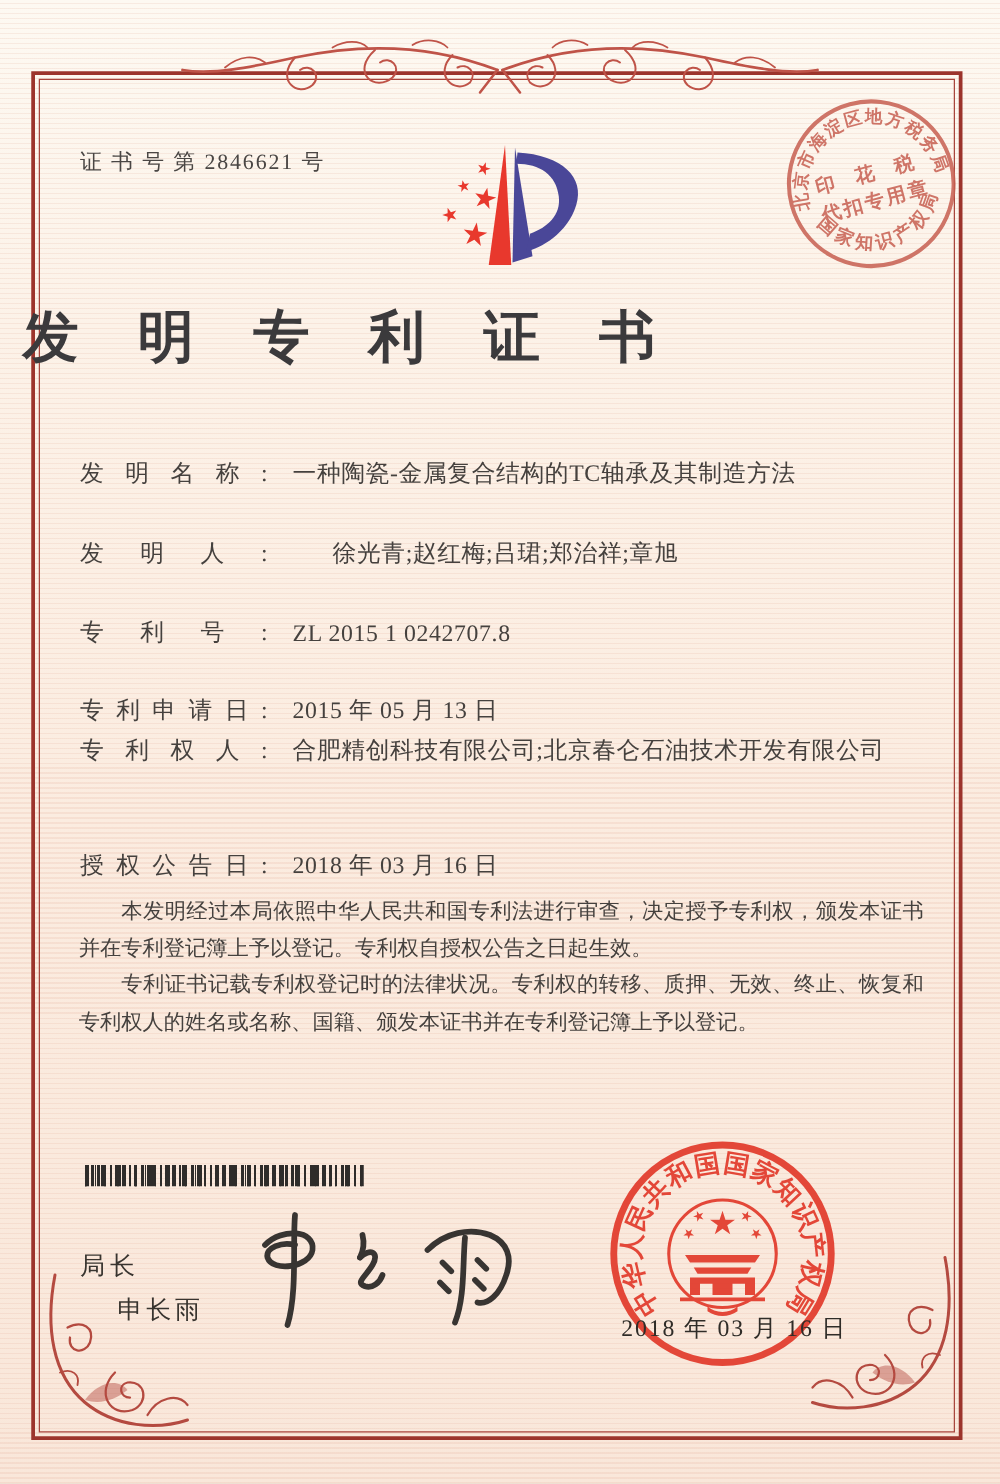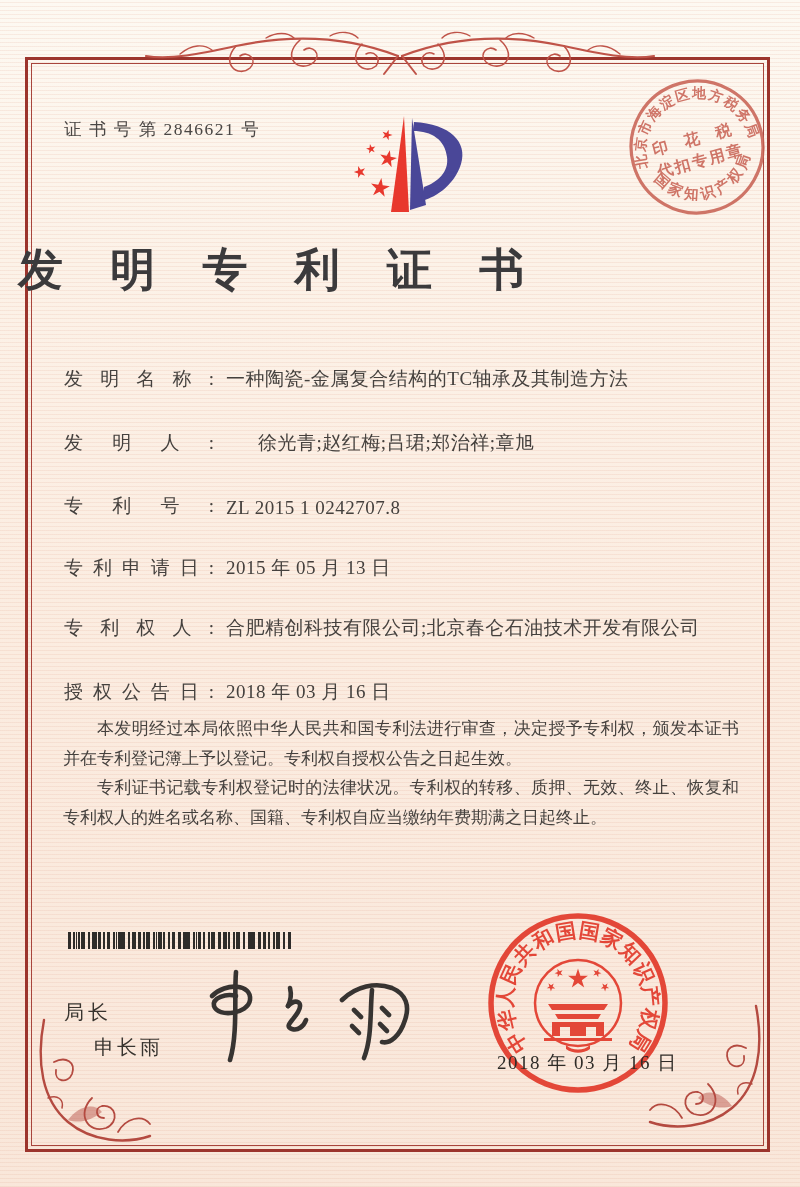--- a/index.html
+++ b/index.html
@@ -19,22 +19,22 @@
   
   .cert-no{position:absolute; left:64px; top:117px; font-size:17.5px; letter-spacing:1.5px; color:#4a4644;}
   .logo{position:absolute; left:328px; top:80px; width:160px; height:160px;}
   .tax-stamp{position:absolute; left:616px; top:66px; width:162px; height:162px; opacity:.85;}
   .title{position:absolute; left:0; top:240px; width:100%; 
          font-size:45px; font-weight:600; letter-spacing:18px; text-indent:18px; color:#3b3a3c;}
   
   .fieldrow{position:absolute; left:64px; width:690px; display:flex; align-items:baseline;
             font-size:19px; color:#45413e;}
   .flabel{width:150px; flex:0 0 150px; text-align-last:justify; white-space:nowrap;}
-  .fvalue{margin-left:12px; white-space:nowrap; letter-spacing:.5px;}
-  .r0{top:366px;} .r1{top:430px;gap:32px;} .r2{top:493px;align-items:flex-end;} .r3{top:555px;} .r4{top:615px;} .r5{top:679px;}
+  .fvalue{margin-left:20px; white-space:nowrap; letter-spacing:.5px;}
+  .r0{top:366px;} .r1{top:430px;gap:32px;} .r2{top:493px;align-items:flex-end;} .r3{top:555px;} .r4{top:587px;} .r5{top:679px;}
   
   .body-text{position:absolute; left:63px; top:714px; width:676px;
              font-size:17px; line-height:29.5px; text-align:justify; color:#45413e;}
   .body-text p{margin:0; text-indent:2em;}
   
   .barcode{position:absolute; left:68px; top:932px; width:223px; height:17px;
     background:
       repeating-linear-gradient(90deg,#2e2c2a 0 2px,transparent 2px 5px),
       repeating-linear-gradient(90deg,#2e2c2a 0 1px,transparent 1px 8px),
       repeating-linear-gradient(90deg,#2e2c2a 0 3px,transparent 3px 13px);
@@ -158,21 +158,21 @@
     <span class="flabel">专利权人:</span>
     <span class="fvalue">合肥精创科技有限公司;北京春仑石油技术开发有限公司</span>
   </div>
   <div class="fieldrow r5">
     <span class="flabel">授权公告日:</span>
     <span class="fvalue">2018 年 03 月 16 日</span>
   </div>
 
   <div class="body-text">
     <p>本发明经过本局依照中华人民共和国专利法进行审查，决定授予专利权，颁发本证书并在专利登记簿上予以登记。专利权自授权公告之日起生效。</p>
-    <p>专利证书记载专利权登记时的法律状况。专利权的转移、质押、无效、终止、恢复和专利权人的姓名或名称、国籍、专利权自应当缴纳年费期满之日起终止。</p>
+    <p>专利证书记载专利权登记时的法律状况。专利权的转移、质押、无效、终止、恢复和专利权人的姓名或名称、国籍、颁发本证书并在专利登记簿上予以登记。</p>
   </div>
 
   <div class="barcode"></div>
 
   <div class="issuer-role">局长</div>
   <div class="issuer-name">申长雨</div>
 
   <svg class="signature" viewBox="0 0 245 110">
     <g fill="none" stroke="#1d1c1b" stroke-width="4.6" stroke-linecap="round" opacity=".88">
       <path d="M44,12 C42,34 46,74 38,100"></path>

